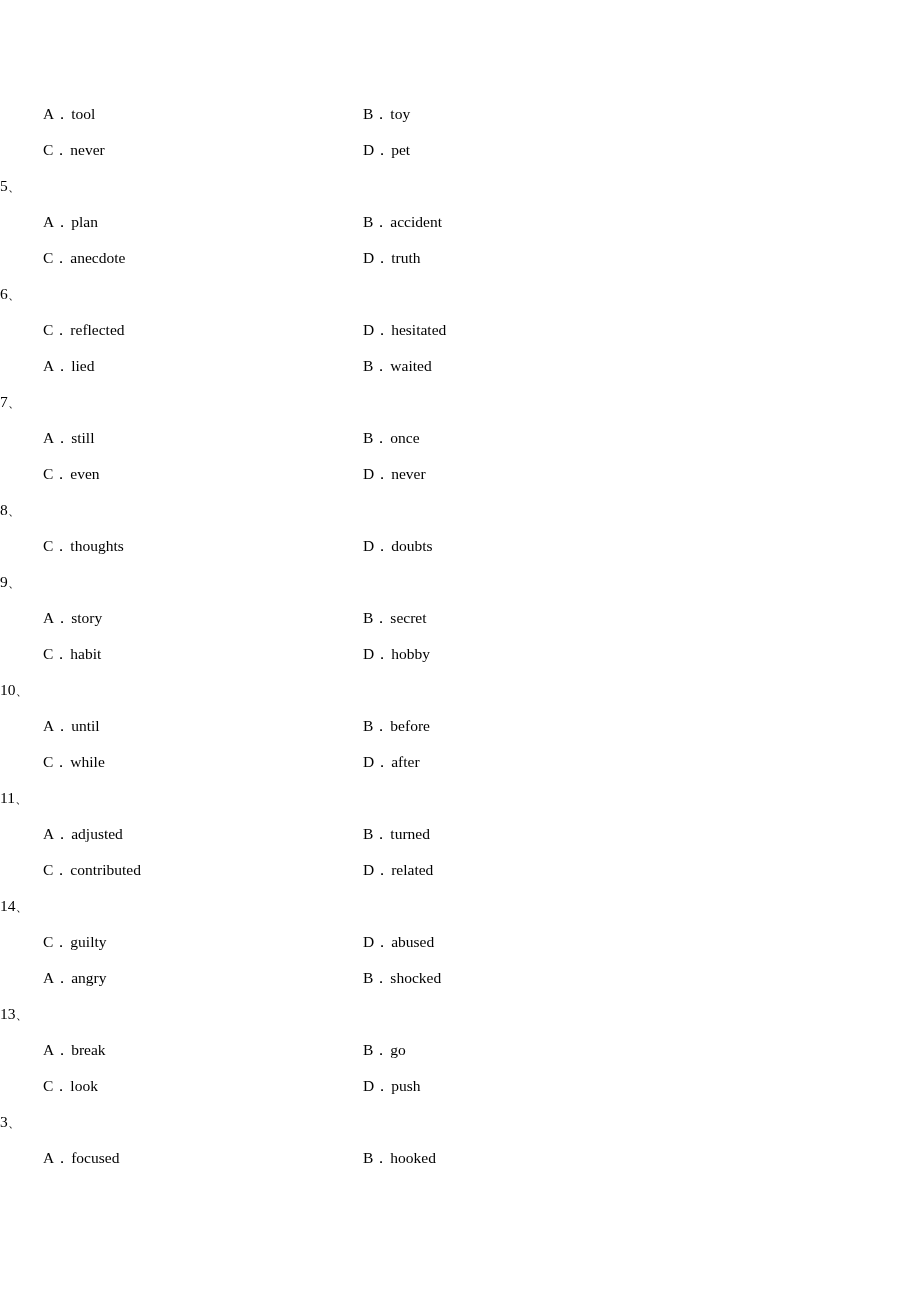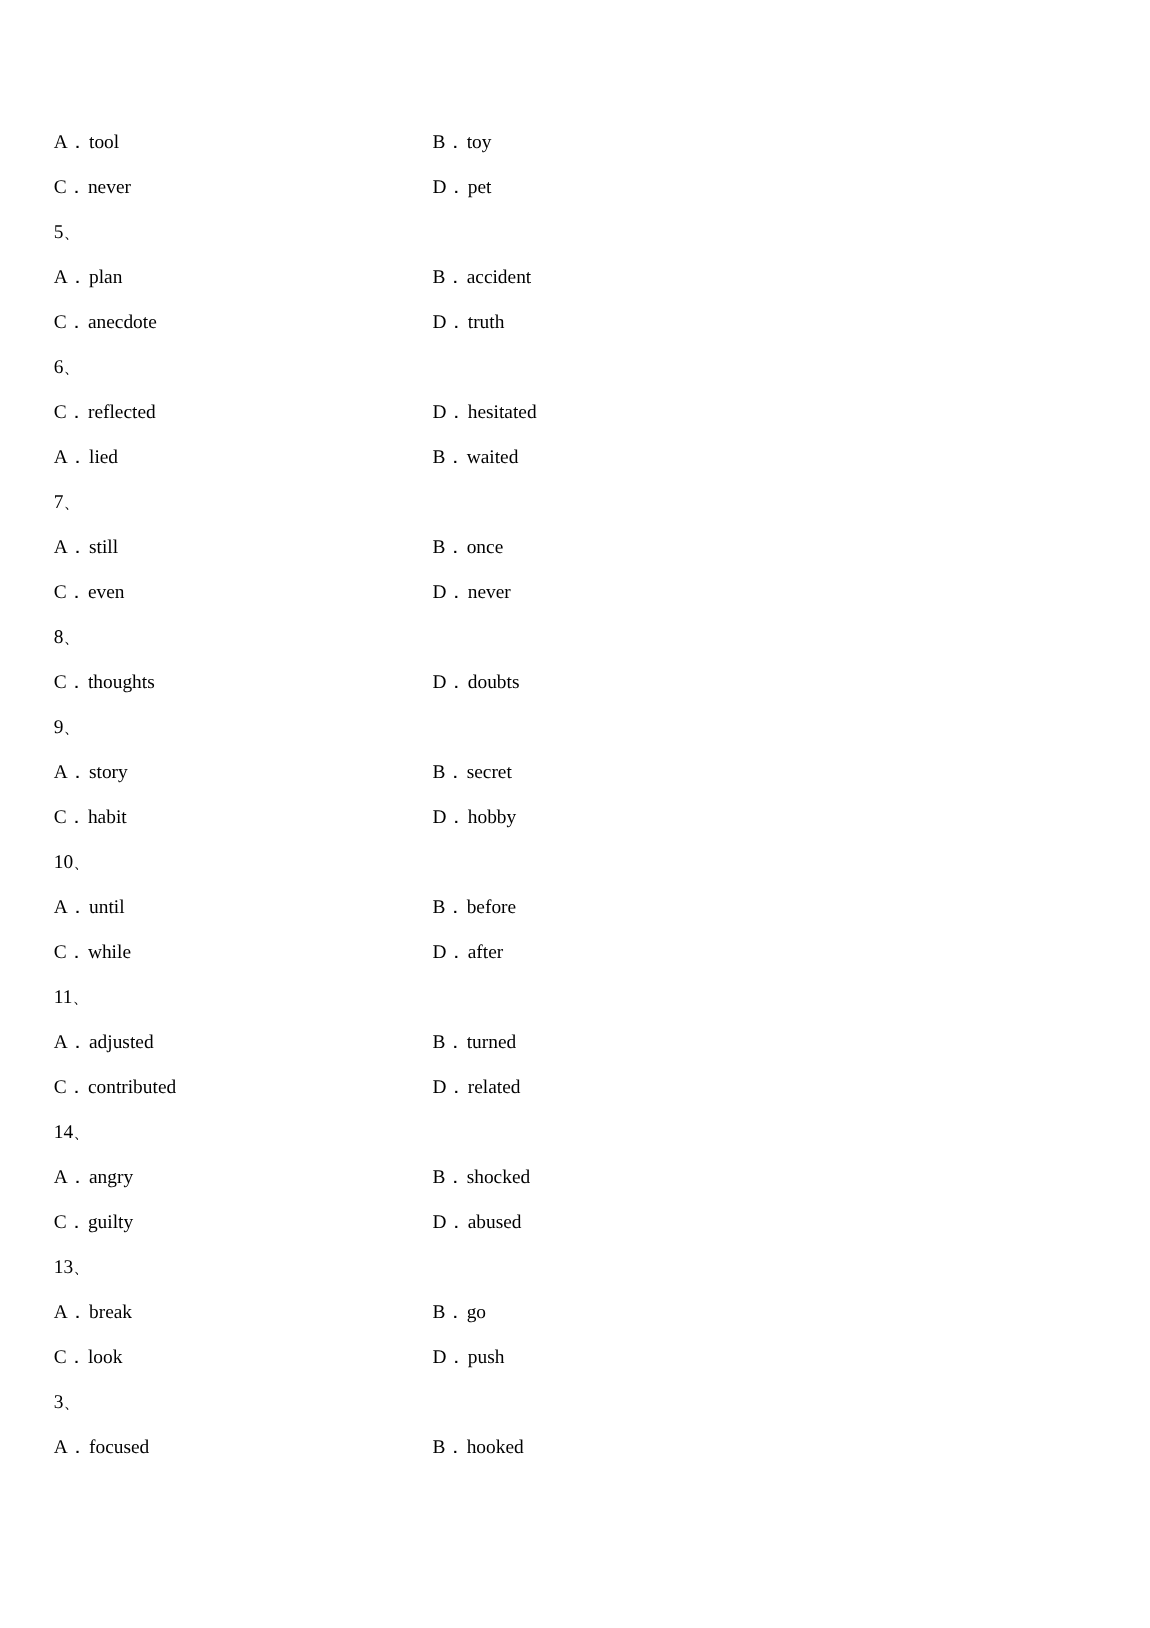--- a/index.html
+++ b/index.html
@@ -24,36 +24,35 @@
     overflow: hidden;
   }
   .lines {
     display: block;
   }
   
   .line {
     position: relative;
     height: 36px;
     line-height: 36px;
-    padding-left: 43px;
     font-size: 15.5px;
     white-space: nowrap;
   }
   .line.q-line {
     
   }
   .opt {
     position: absolute;
     top: 0;
     height: 36px;
     line-height: 36px;
     white-space: nowrap;
   }
   .opt.col-left  { left: 43px; }
-  .opt.col-right { left: 346px; }
+  .opt.col-right { left: 363px; }
   .opt-letter {
     letter-spacing: 0;
   }
   
   .opt-sep {
     display: inline-block;
     width: 9px;
   }
   .opt-word {
     margin-left: 8px;
@@ -133,26 +132,26 @@
       <div class="line">
         <div class="opt col-left"><span class="opt-letter">A</span><span class="opt-sep">．</span><span class="opt-word">adjusted</span></div>
         <div class="opt col-right"><span class="opt-letter">B</span><span class="opt-sep">．</span><span class="opt-word">turned</span></div>
       </div>
       <div class="line">
         <div class="opt col-left"><span class="opt-letter">C</span><span class="opt-sep">．</span><span class="opt-word">contributed</span></div>
         <div class="opt col-right"><span class="opt-letter">D</span><span class="opt-sep">．</span><span class="opt-word">related</span></div>
       </div>
       <div class="line q-line"><span class="q-num">14</span><span class="q-mark">、</span></div>
       <div class="line">
+        <div class="opt col-left"><span class="opt-letter">C</span><span class="opt-sep">．</span><span class="opt-word">guilty</span></div>
+        <div class="opt col-right"><span class="opt-letter">D</span><span class="opt-sep">．</span><span class="opt-word">abused</span></div>
+      </div>
+      <div class="line">
         <div class="opt col-left"><span class="opt-letter">A</span><span class="opt-sep">．</span><span class="opt-word">angry</span></div>
         <div class="opt col-right"><span class="opt-letter">B</span><span class="opt-sep">．</span><span class="opt-word">shocked</span></div>
-      </div>
-      <div class="line">
-        <div class="opt col-left"><span class="opt-letter">C</span><span class="opt-sep">．</span><span class="opt-word">guilty</span></div>
-        <div class="opt col-right"><span class="opt-letter">D</span><span class="opt-sep">．</span><span class="opt-word">abused</span></div>
       </div>
       <div class="line q-line"><span class="q-num">13</span><span class="q-mark">、</span></div>
       <div class="line">
         <div class="opt col-left"><span class="opt-letter">A</span><span class="opt-sep">．</span><span class="opt-word">break</span></div>
         <div class="opt col-right"><span class="opt-letter">B</span><span class="opt-sep">．</span><span class="opt-word">go</span></div>
       </div>
       <div class="line">
         <div class="opt col-left"><span class="opt-letter">C</span><span class="opt-sep">．</span><span class="opt-word">look</span></div>
         <div class="opt col-right"><span class="opt-letter">D</span><span class="opt-sep">．</span><span class="opt-word">push</span></div>
       </div>

